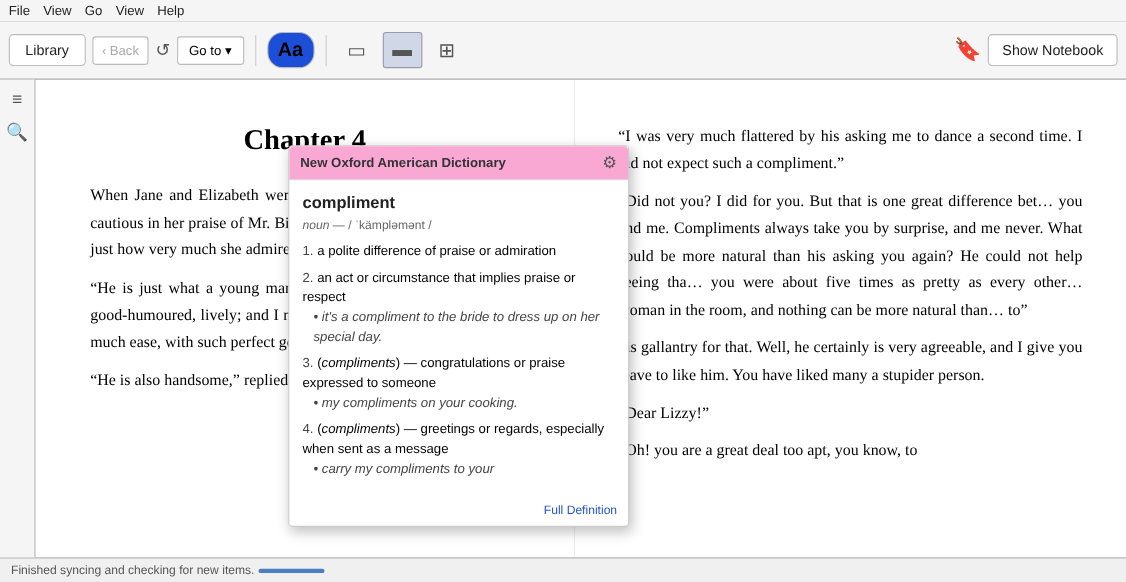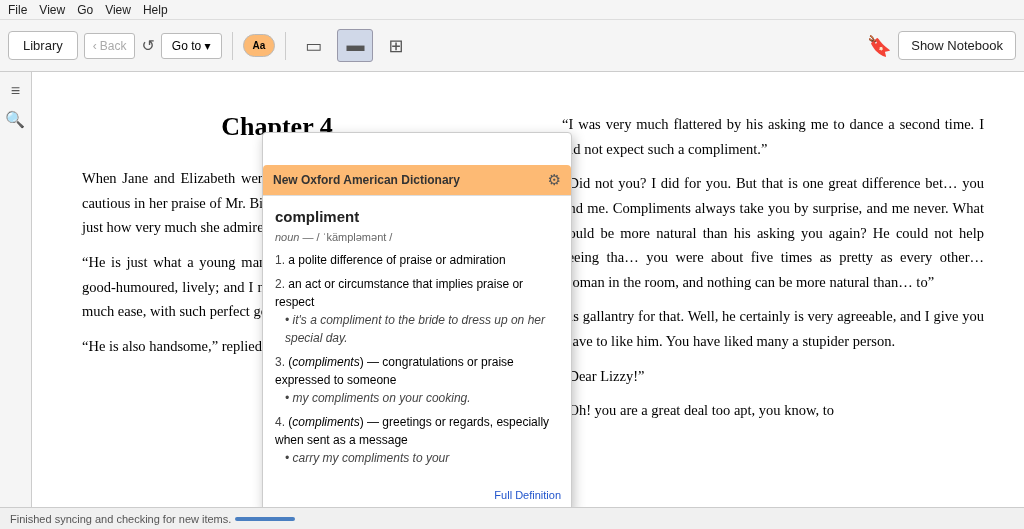--- a/index.html
+++ b/index.html
@@ -28,22 +28,22 @@
     .toolbar-nav-btn.disabled { color: #aaa; }
     .toolbar-refresh {
       background: none; border: none; cursor: pointer; font-size: 16px; color: #555;
     }
     .toolbar-goto {
       background: #fff; border: 1px solid #bbb; border-radius: 3px;
       padding: 5px 10px; font-size: 12px; cursor: pointer;
     }
     .toolbar-sep { width: 1px; background: #ccc; height: 28px; margin: 0 4px; }
     .toolbar-font-btn {
-      background: #fdba74; border: 1px solid #bbb; border-radius: 14px;
-      padding: 5px 9px; font-size: 10px; font-weight: bold; cursor: pointer;
+      background: #1d4ed8; border: 1px solid #bbb; border-radius: 14px;
+      padding: 5px 9px; font-size: 18px; font-weight: bold; cursor: pointer;
     }
     .toolbar-view-btn {
       background: none; border: 1px solid transparent; border-radius: 3px;
       padding: 5px 8px; font-size: 18px; cursor: pointer; color: #555;
     }
     .toolbar-view-btn.active { background: #d0d8e8; border-color: #99a; }
     .toolbar-spacer { flex: 1; }
     .toolbar-bookmark-btn {
       background: none; border: none; cursor: pointer; font-size: 20px; color: #555;
     }
@@ -85,22 +85,22 @@
     .book-page-right p { font-size: 14.5px; line-height: 1.7; text-align: justify; margin-bottom: 10px; }
 
     
     .dict-popup {
       position: absolute; top: 60px; left: 230px; width: 310px;
       background: #fff; border: 1px solid #ccc; border-radius: 4px;
       box-shadow: 2px 4px 12px rgba(0,0,0,0.25); z-index: 100; font-family: Arial, sans-serif;
     }
     .dict-header {
       display: flex; align-items: center; justify-content: space-between;
-      background: #fdba74; border-bottom: 1px solid #ddd;
-      padding: 6px 10px; border-radius: 4px 4px 0 0; margin-top: 32px;
+      background: #f9a8d4; border-bottom: 1px solid #ddd;
+      padding: 6px 10px; border-radius: 4px 4px 0 0;
     }
     .dict-title { font-size: 12px; font-weight: bold; color: #333; }
     .dict-gear { font-size: 15px; cursor: pointer; color: #555; }
     .dict-body { padding: 10px 12px; font-size: 12px; line-height: 1.5; }
     .dict-word { font-size: 15px; font-weight: bold; color: #222; }
     .dict-phonetic { font-size: 11px; color: #666; margin-bottom: 6px; }
     .dict-pos { font-style: italic; color: #666; }
     .dict-def { margin-bottom: 6px; }
     .dict-def .num { color: #444; }
     .dict-example { font-style: italic; color: #444; padding-left: 10px; display: block; }

